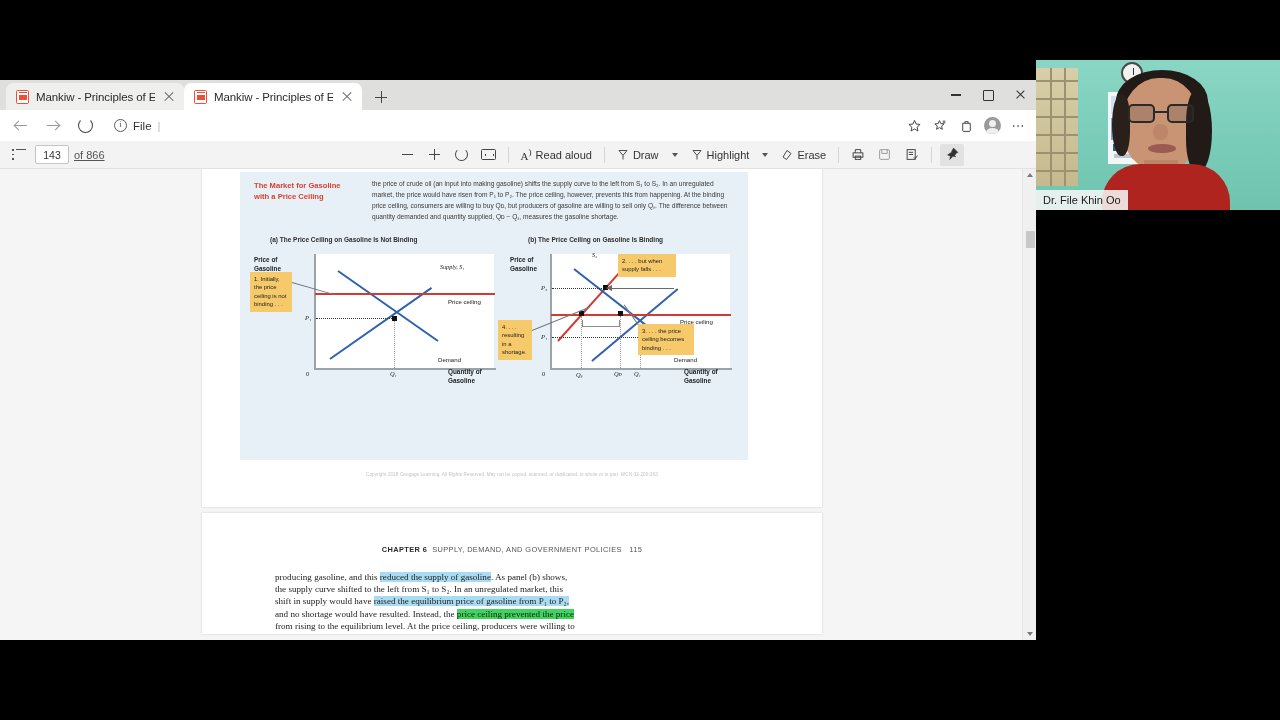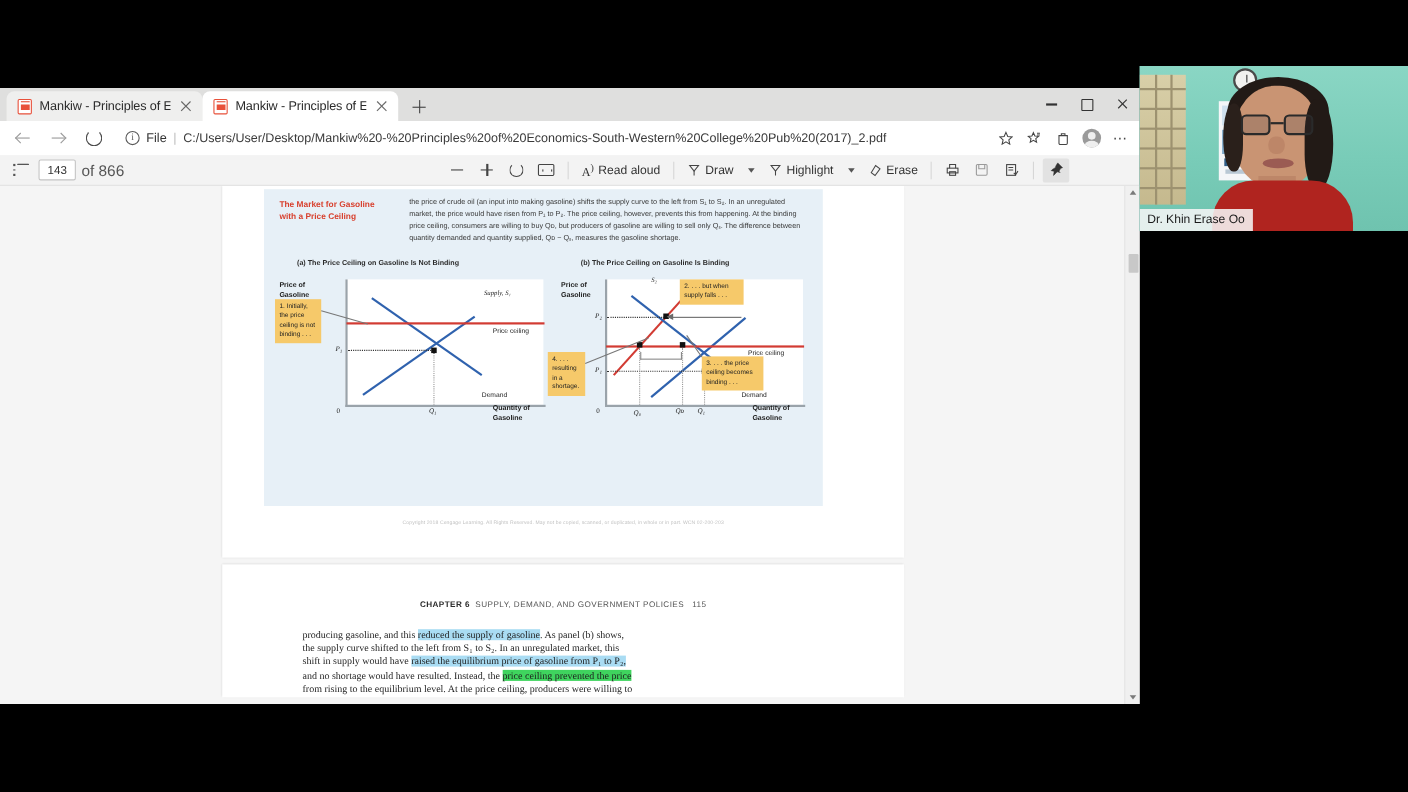--- a/index.html
+++ b/index.html
@@ -60,21 +60,21 @@
   
   .pdftoolbar { height:28px; background:#f3f3f3; border-bottom:1px solid #e2e2e2; display:flex; align-items:center; padding:0 8px; gap:5px; font-size:11px; color:#333; }
   .tb-item { display:flex; align-items:center; gap:4px; height:22px; padding:0 4px; white-space:nowrap; }
   .hamburger { width:14px; height:11px; position:relative; }
   .hamburger i { position:absolute; left:4px; right:0; height:1.4px; background:#555; }
   .hamburger i:nth-child(1){top:0;} .hamburger i:nth-child(2){top:4.6px;} .hamburger i:nth-child(3){top:9.2px;}
   .hamburger b { position:absolute; left:0; width:1.6px; height:1.6px; background:#555; }
   .hamburger b:nth-of-type(1){top:0;} .hamburger b:nth-of-type(2){top:4.6px;} .hamburger b:nth-of-type(3){top:9.2px;}
   .pagebox { width:34px; height:19px; border:1px solid #c4c4c4; border-radius:2px; background:#fff; display:flex;
              align-items:center; justify-content:center; font-size:10.5px; color:#333; }
-  .ofpages { font-size:14px; color:#555; }
+  .ofpages { font-size:11px; color:#555;text-decoration:underline; }
   .tb-sep { width:1px; height:16px; background:#d6d6d6; margin:0 3px; }
   .zoom-btn { width:22px; height:20px; display:flex; align-items:center; justify-content:center; position:relative; }
   .zoom-btn.minus:after { content:""; position:absolute; width:11px; height:1.3px; background:#444; }
   .zoom-btn.plus:before { content:""; position:absolute; width:11px; height:1.3px; background:#444; }
   .zoom-btn.plus:after { content:""; position:absolute; width:1.3px; height:11px; background:#444; }
   .rotate-ic { width:13px; height:13px; border:1.3px solid #444; border-radius:50%; border-top-color:transparent; }
   .fit-ic { width:15px; height:11px; border:1.3px solid #444; border-radius:1.5px; position:relative; }
   .fit-ic:after { content:""; position:absolute; left:3px; top:3.5px; width:7px; height:2px; border-left:1.3px solid #444; border-right:1.3px solid #444; }
   .ra-ic { font-size:11px; font-family:"Liberation Serif",serif; }
   .pen-ic { width:12px; height:12px; position:relative; }
@@ -195,21 +195,20 @@
       <div class="navbtn">
           <span class="arrow-r"></span>
         </div>
       <div class="navbtn">
           <span class="reload"></span>
         </div>
       <div class="urlbox" title="C:/Users/User/Desktop/Mankiw%20-%20Principles%20of%20Economics-South-Western%20College%20Pub%20(2017)_2.pdf">
         <span class="info-icon"></span>
         <span class="file-label">File</span>
         <span class="url-sep">|</span>
-        <span class="url-text">C:/Users/User/Desktop/Mankiw%20-%20Principles%20of%20Economics-South-Western%20College%20Pub%20(2017)_2.pdf</span>
       </div>
       <div class="addr-icon">
         <svg width="13" height="13" viewBox="0 0 24 24" fill="none" stroke="#444" stroke-width="1.8">
             <polygon points="12,2.5 15,9.3 22.3,10 16.8,15 18.4,22.2 12,18.4 5.6,22.2 7.2,15 1.7,10 9,9.3"></polygon>
           </svg>
       </div>
       <div class="addr-icon">
         <svg width="14" height="13" viewBox="0 0 24 24" fill="none" stroke="#444" stroke-width="1.8">
             <polygon points="11,3 13.5,8.6 19.5,9.1 15,13.1 16.3,19 11,15.9 5.7,19 7,13.1 2.5,9.1 8.5,8.6"></polygon>
             <line x1="17" y1="4" x2="22" y2="4"></line>
@@ -490,19 +489,19 @@
     <div class="wc-hairside2"></div>
     <div class="wc-glasses">
       <span class="lens l"></span>
         <span class="bridge"></span>
         <span class="lens r"></span>
     </div>
     <div class="wc-nose"></div>
     <div class="wc-mouth"></div>
     <div class="wc-neck"></div>
     <div class="wc-body"></div>
-    <div class="wc-namebar">Dr. Khin Erase Oo</div>
+    <div class="wc-namebar">Dr. File Khin Oo</div>
   </div>
 
   <div id="activate">
   </div>
 
 </div>
 
 </body></html>

